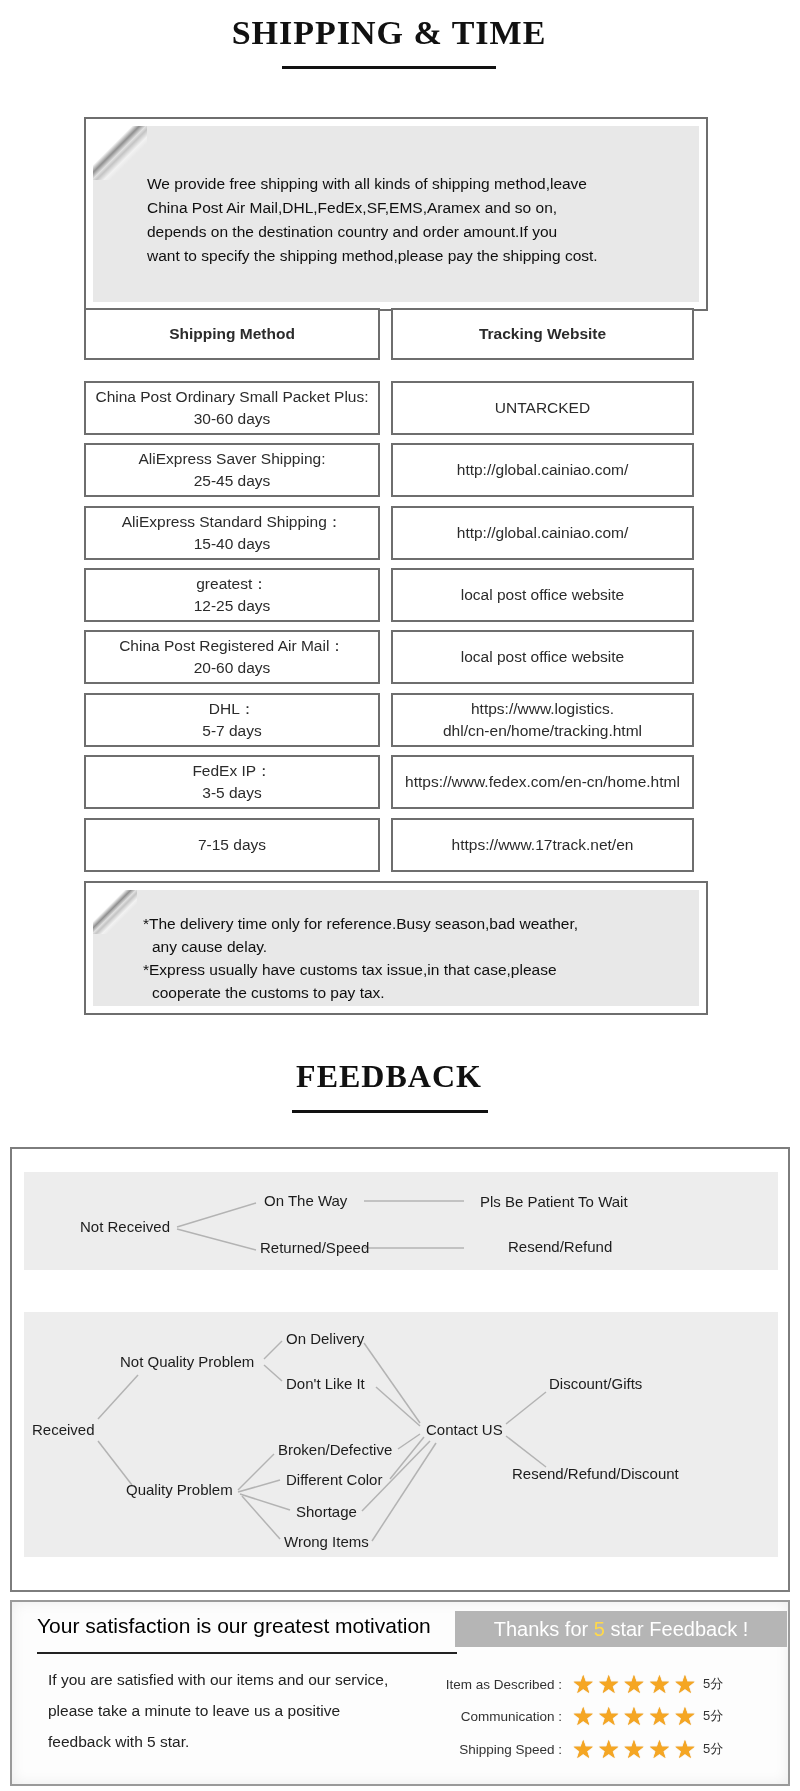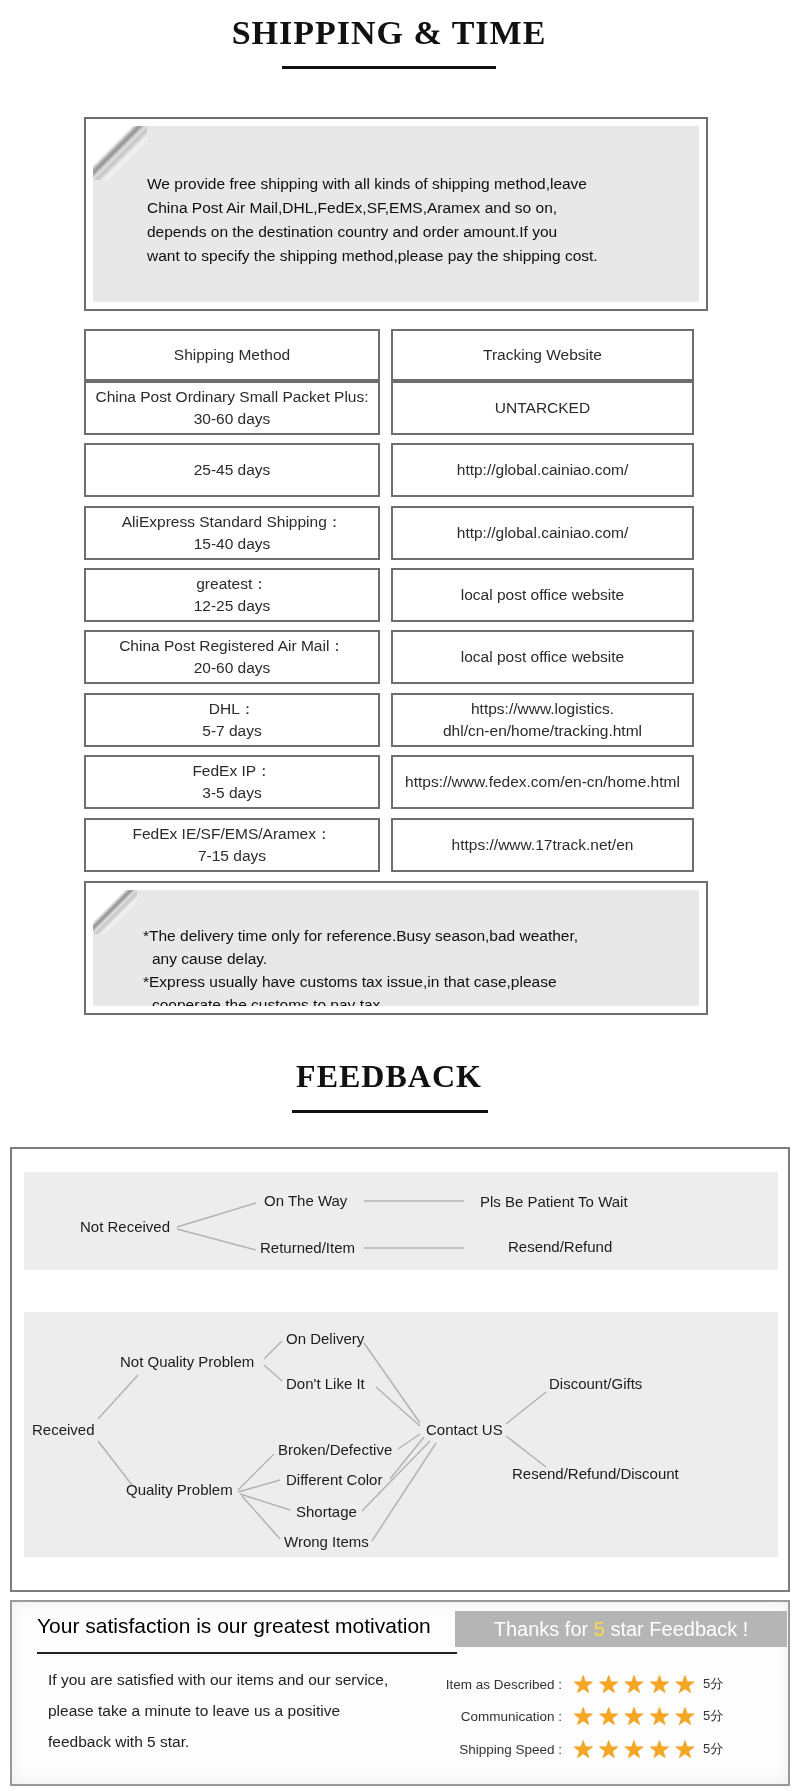--- a/index.html
+++ b/index.html
@@ -11,21 +11,21 @@
              font-family:"Liberation Serif","DejaVu Serif",serif;font-weight:bold;
              font-size:34px;letter-spacing:1px;color:#111;}
   .title-underline{position:absolute;height:3px;background:#111;}
 
   
   .panel-box{position:absolute;left:84px;width:606px;border:2px solid #6e6e6e;background:#fff;padding:7px;box-sizing:content-box;}
   .panel-inner{position:relative;width:100%;height:100%;background:#e8e8e8;overflow:hidden;}
   .curl{position:absolute;top:0;left:0;width:54px;height:54px;
         background:linear-gradient(135deg,#ffffff 36%,#8f8f8f 43%,#e0e0e0 49%,#c4c4c4 53%,#f2f2f2 60%,#e8e8e8 66%);}
   .intro-text{position:absolute;left:54px;top:46px;font-size:15.5px;line-height:24px;color:#0f0f0f;}
-  .notes-text{position:absolute;left:50px;top:22px;font-size:15.5px;line-height:23px;color:#0f0f0f;margin-top:12px;}
+  .notes-text{position:absolute;left:50px;top:22px;font-size:15.5px;line-height:23px;color:#0f0f0f;}
   .notes-text .cont{padding-left:9px;}
 
   
   .trow{position:absolute;left:84px;width:610px;display:flex;gap:11px;}
   .tcell{border:2px solid #6e6e6e;background:#fff;display:flex;flex-direction:column;
          justify-content:center;text-align:center;font-size:15.5px;line-height:22px;color:#2b2b2b;}
   .tcell.c1{width:293px;}
   .tcell.c2{width:300px;}
   .hrow .tcell{height:48px;}
   .drow .tcell{height:50px;}
@@ -67,21 +67,21 @@
       <div class="curl"></div>
       <div class="intro-text">
         <div>We provide free shipping with all kinds of shipping method,leave</div>
         <div>China Post Air Mail,DHL,FedEx,SF,EMS,Aramex and so on,</div>
         <div>depends on the destination country and order amount.If you</div>
         <div>want to specify the shipping method,please pay the shipping cost.</div>
       </div>
     </div>
   </div>
 
-  <div class="trow hrow" style="top:329px;">
+  <div class="trow hrow" style="top:308px;font-weight:bold;">
     <div class="tcell c1">
       <div>Shipping Method</div>
     </div>
     <div class="tcell c2">
       <div>Tracking Website</div>
     </div>
   </div>
 
   <div class="trow drow" style="top:381px;">
     <div class="tcell c1">
@@ -89,20 +89,21 @@
       <div>30-60 days</div>
     </div>
     <div class="tcell c2">
       <div>UNTARCKED</div>
       <div></div>
     </div>
   </div>
 
   <div class="trow drow" style="top:443px;">
     <div class="tcell c1">
+      <div>AliExpress Saver Shipping:</div>
       <div>25-45 days</div>
     </div>
     <div class="tcell c2">
       <div>http://global.cainiao.com/</div>
       <div></div>
     </div>
   </div>
 
   <div class="trow drow" style="top:506px;">
     <div class="tcell c1">
@@ -154,21 +155,20 @@
       <div>3-5 days</div>
     </div>
     <div class="tcell c2">
       <div>https://www.fedex.com/en-cn/home.html</div>
       <div></div>
     </div>
   </div>
 
   <div class="trow drow" style="top:818px;">
     <div class="tcell c1">
-      <div>FedEx IE/SF/EMS/Aramex：</div>
       <div>7-15 days</div>
     </div>
     <div class="tcell c2">
       <div>https://www.17track.net/en</div>
       <div></div>
     </div>
   </div>
 
   <div class="panel-box" style="top:881px;height:116px;">
     <div class="panel-inner">
@@ -215,21 +215,21 @@
         <line x1="350" y1="362" x2="418" y2="292"></line>
         <line x1="360" y1="392" x2="424" y2="294"></line>
 
         <line x1="494" y1="275" x2="534" y2="243"></line>
         <line x1="494" y1="287" x2="534" y2="318"></line>
       </g>
     </svg>
 
     <div class="flabel" style="left:68px;top:69px;">Not Received</div>
     <div class="flabel" style="left:252px;top:43px;">On The Way</div>
-    <div class="flabel" style="left:248px;top:90px;">Returned/Item</div>
+    <div class="flabel" style="left:248px;top:90px;">Returned/Speed</div>
     <div class="flabel" style="left:468px;top:44px;">Pls Be Patient To Wait</div>
     <div class="flabel" style="left:496px;top:89px;">Resend/Refund</div>
 
     <div class="flabel" style="left:20px;top:272px;">Received</div>
     <div class="flabel" style="left:108px;top:204px;">Not Quality Problem</div>
     <div class="flabel" style="left:274px;top:181px;">On Delivery</div>
     <div class="flabel" style="left:274px;top:226px;">Don't Like It</div>
     <div class="flabel" style="left:114px;top:332px;">Quality Problem</div>
     <div class="flabel" style="left:266px;top:292px;">Broken/Defective</div>
     <div class="flabel" style="left:274px;top:322px;">Different Color</div>

